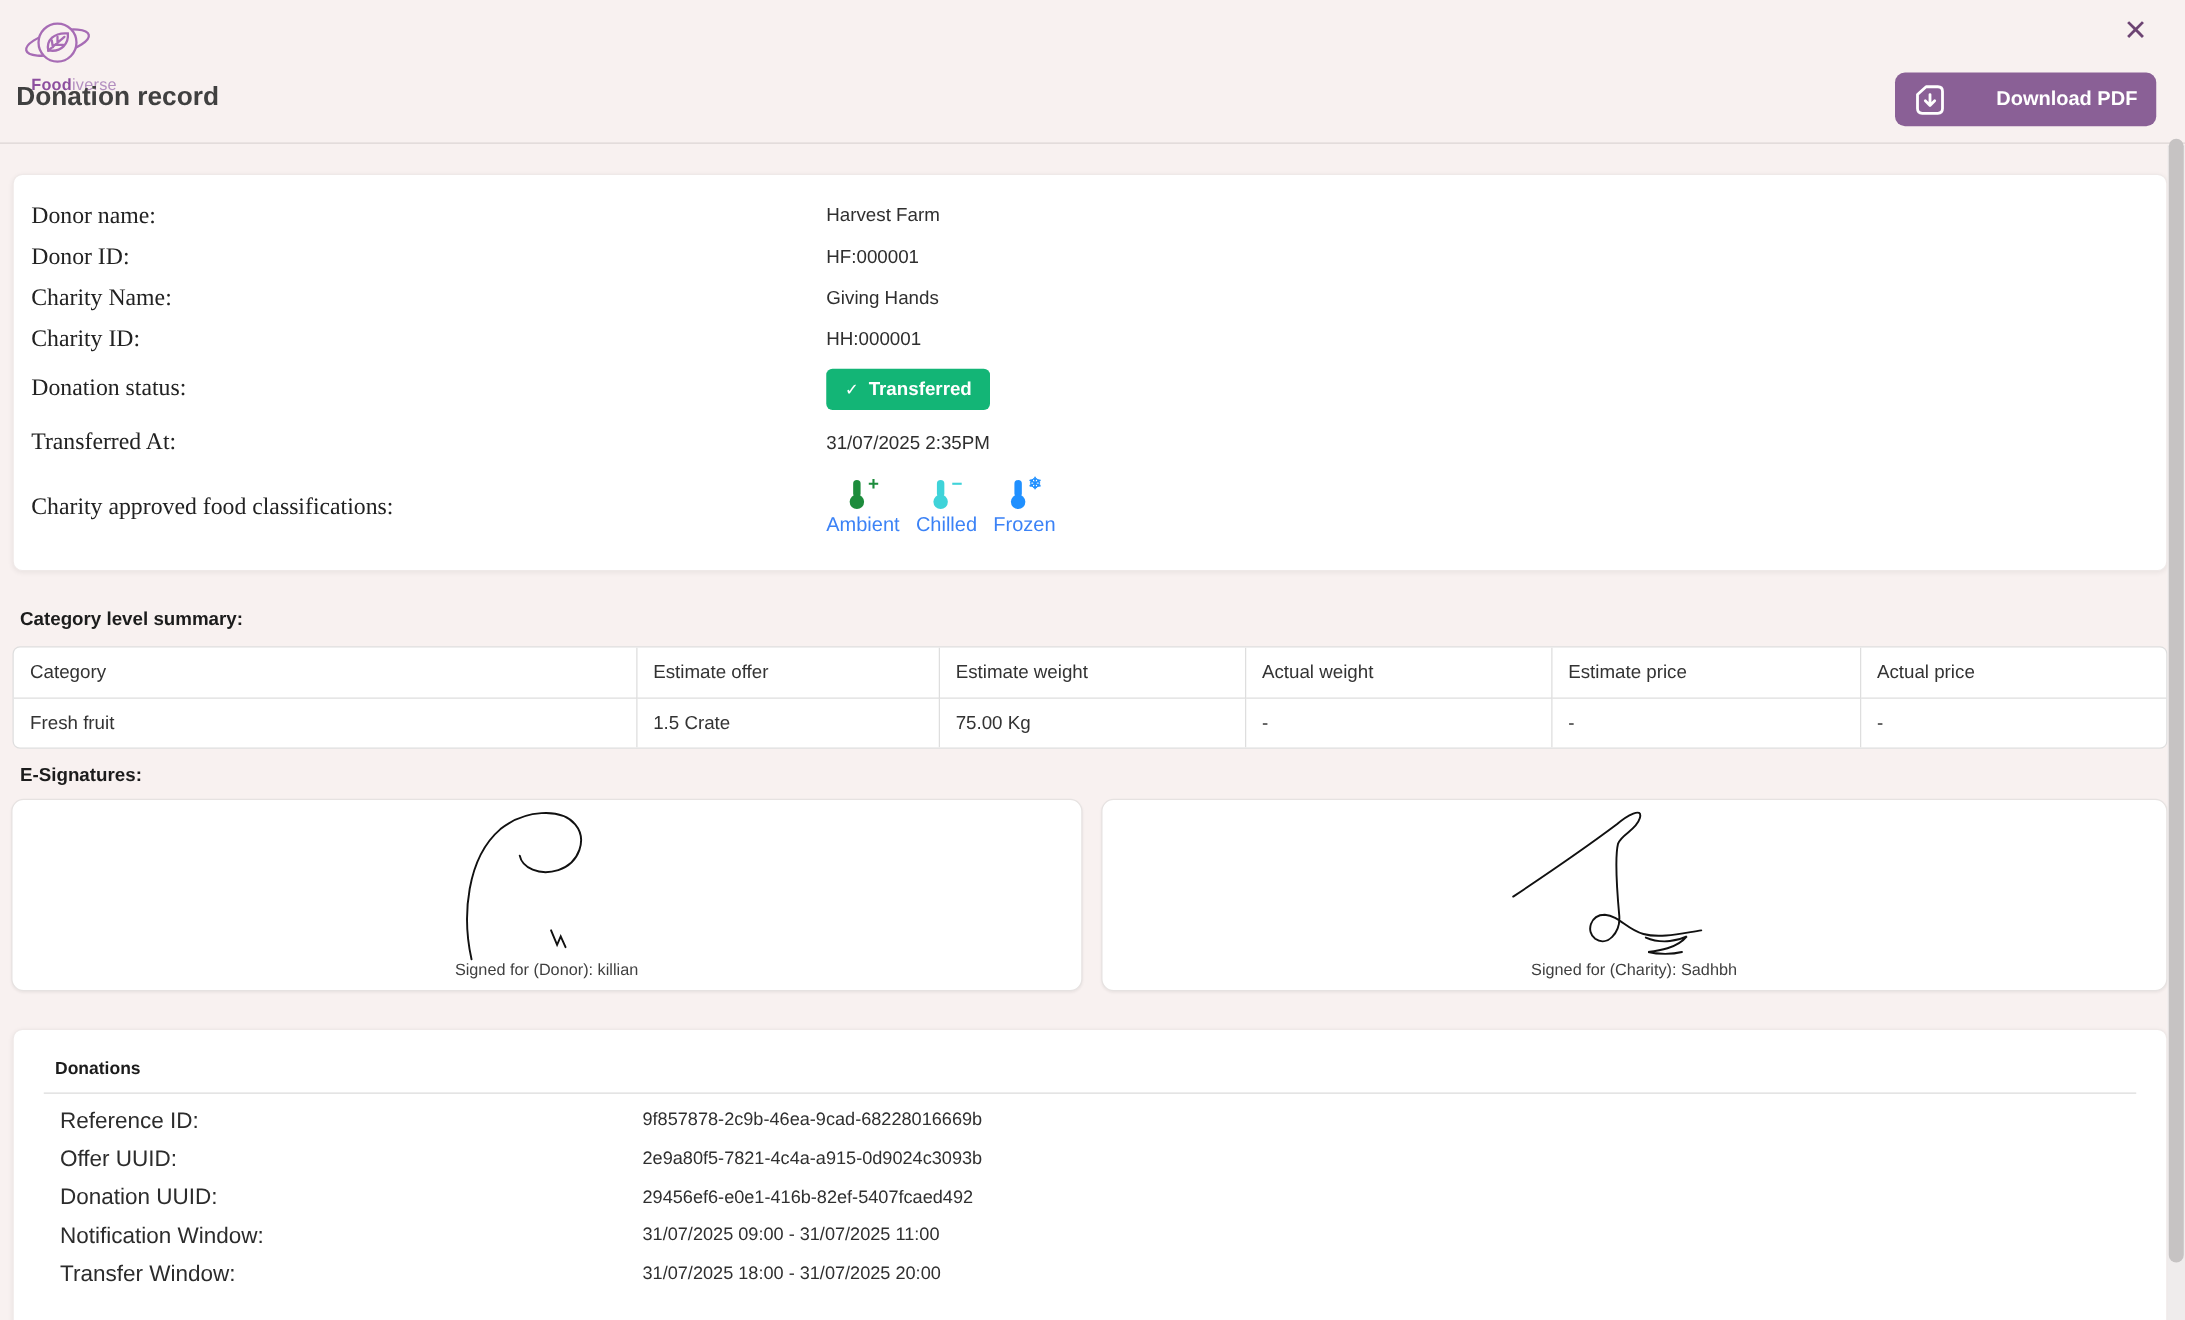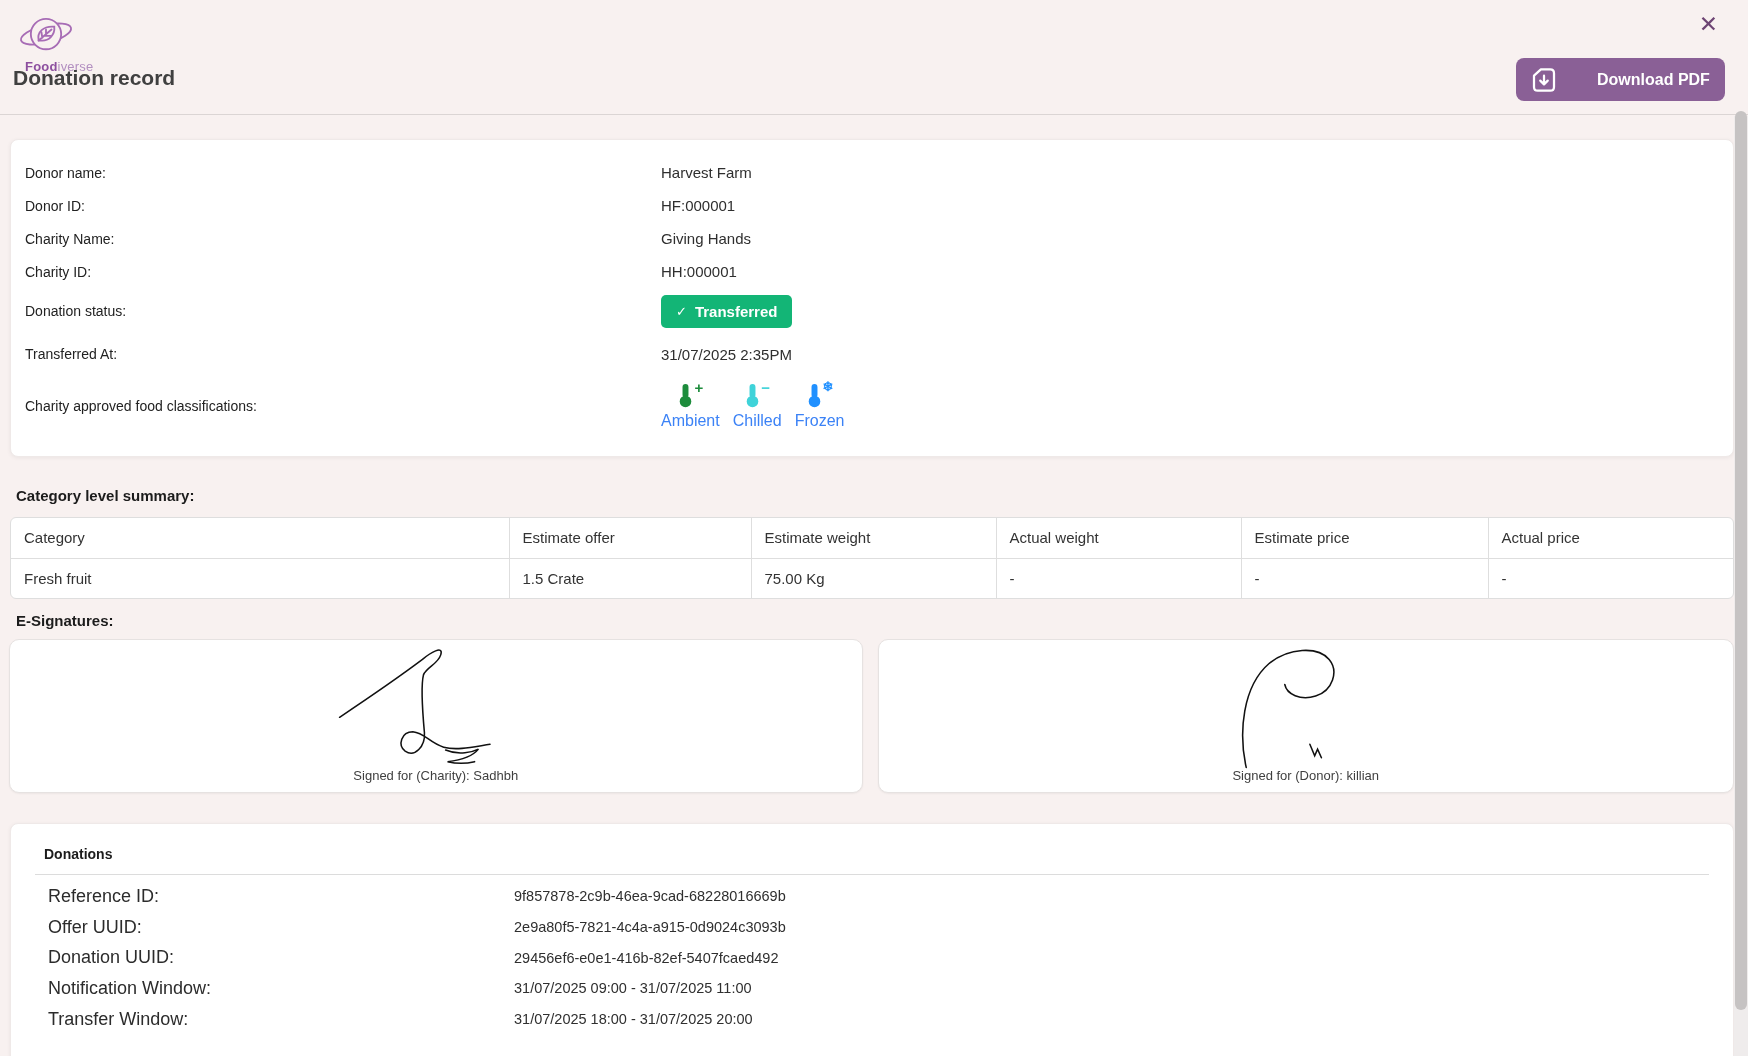--- a/index.html
+++ b/index.html
@@ -21,21 +21,21 @@
 
   
   .card { background: #fff; border: 1px solid #efe9e8; border-radius: 8px; box-shadow: 0 1px 4px rgba(0,0,0,.06); }
   .record-card { margin: 24px 14px 0 10px; width: 1724px; padding: 16px 14px 18px 14px; }
 
   .frow { display: grid; grid-template-columns: 636px 1fr; align-items: center; }
   .frow.h33 { height: 33px; }
   .frow.h46 { height: 46px; }
   .frow.h40 { height: 40px; }
   .frow.h62 { height: 64px; align-items: center; }
-  .flabel { font-size: 14px; color: #222; }
+  .flabel { font-size: 19px; color: #222; font-family: Liberation Serif, serif; }
   .fvalue { font-size: 15px; color: #2f2f2f; }
 
   .status-badge { display: inline-flex; align-items: center; gap: 8px; background: #13b576; color: #fff;
     border-radius: 5px; height: 33px; padding: 0 15px; font-size: 15px; font-weight: 700; }
   .status-badge .check { font-size: 13px; font-weight: 400; }
 
   .class-row { display: flex; gap: 13px; align-items: flex-end; }
   .class-item { display: flex; flex-direction: column; align-items: center; }
   .class-icon-wrap { display: flex; align-items: flex-start; height: 26px; }
   .class-symbol { font-size: 15px; font-weight: 700; margin-top: -3px; margin-left: 0px; line-height: 1; }
@@ -194,38 +194,38 @@
           <td class="ar c3">-</td>
           <td class="ar c4">-</td>
           <td class="ar c5">-</td>
         </tr>
       </tbody>
     </table>
   </div>
 
   <div class="section-heading" style="margin-top:13px; margin-left:16px;">E-Signatures:</div>
   <div class="sig-row">
+    <div class="sig-box b1">
+      <svg class="sig-svg" width="200" height="135" viewBox="0 0 200 140">
+        <g fill="none" stroke="#111" stroke-width="1.6" stroke-linecap="round">
+          <path d="M38 128 C 30 92 34 44 62 20 C 82 4 112 2 124 16 C 134 28 128 48 110 54 C 94 59 80 52 78 42"></path>
+          <path d="M104 104 l 5 12 l 3 -7 l 4 9"></path>
+        </g>
+      </svg>
+      <div class="sig-caption">Signed for (Donor): killian</div>
+    </div>
     <div class="sig-box b2">
       <svg class="sig-svg" width="220" height="135" viewBox="0 0 220 140">
         <g fill="none" stroke="#111" stroke-width="1.6" stroke-linecap="round">
           <path d="M10 76 C 40 56 80 28 96 16 C 104 9 118 1 115 11 C 112 21 100 24 97 32 C 94 44 96 70 98 92 C 99 106 88 118 78 111 C 70 105 74 91 86 91 C 98 92 104 103 118 107 C 132 111 152 106 166 104"></path>
           <path d="M120 110 C 134 116 148 112 154 109 C 146 119 130 121 122 122 C 130 124 142 124 150 122"></path>
         </g>
       </svg>
       <div class="sig-caption">Signed for (Charity): Sadhbh</div>
     </div>
-    <div class="sig-box b1">
-      <svg class="sig-svg" width="200" height="135" viewBox="0 0 200 140">
-        <g fill="none" stroke="#111" stroke-width="1.6" stroke-linecap="round">
-          <path d="M38 128 C 30 92 34 44 62 20 C 82 4 112 2 124 16 C 134 28 128 48 110 54 C 94 59 80 52 78 42"></path>
-          <path d="M104 104 l 5 12 l 3 -7 l 4 9"></path>
-        </g>
-      </svg>
-      <div class="sig-caption">Signed for (Donor): killian</div>
-    </div>
   </div>
 
   <div class="card donations-card">
     <div class="donations-heading">Donations</div>
     <hr class="don-divider">
     <div class="don-row">
       <div class="don-label">Reference ID:</div>
       <div class="don-value">9f857878-2c9b-46ea-9cad-68228016669b</div>
     </div>
     <div class="don-row">

